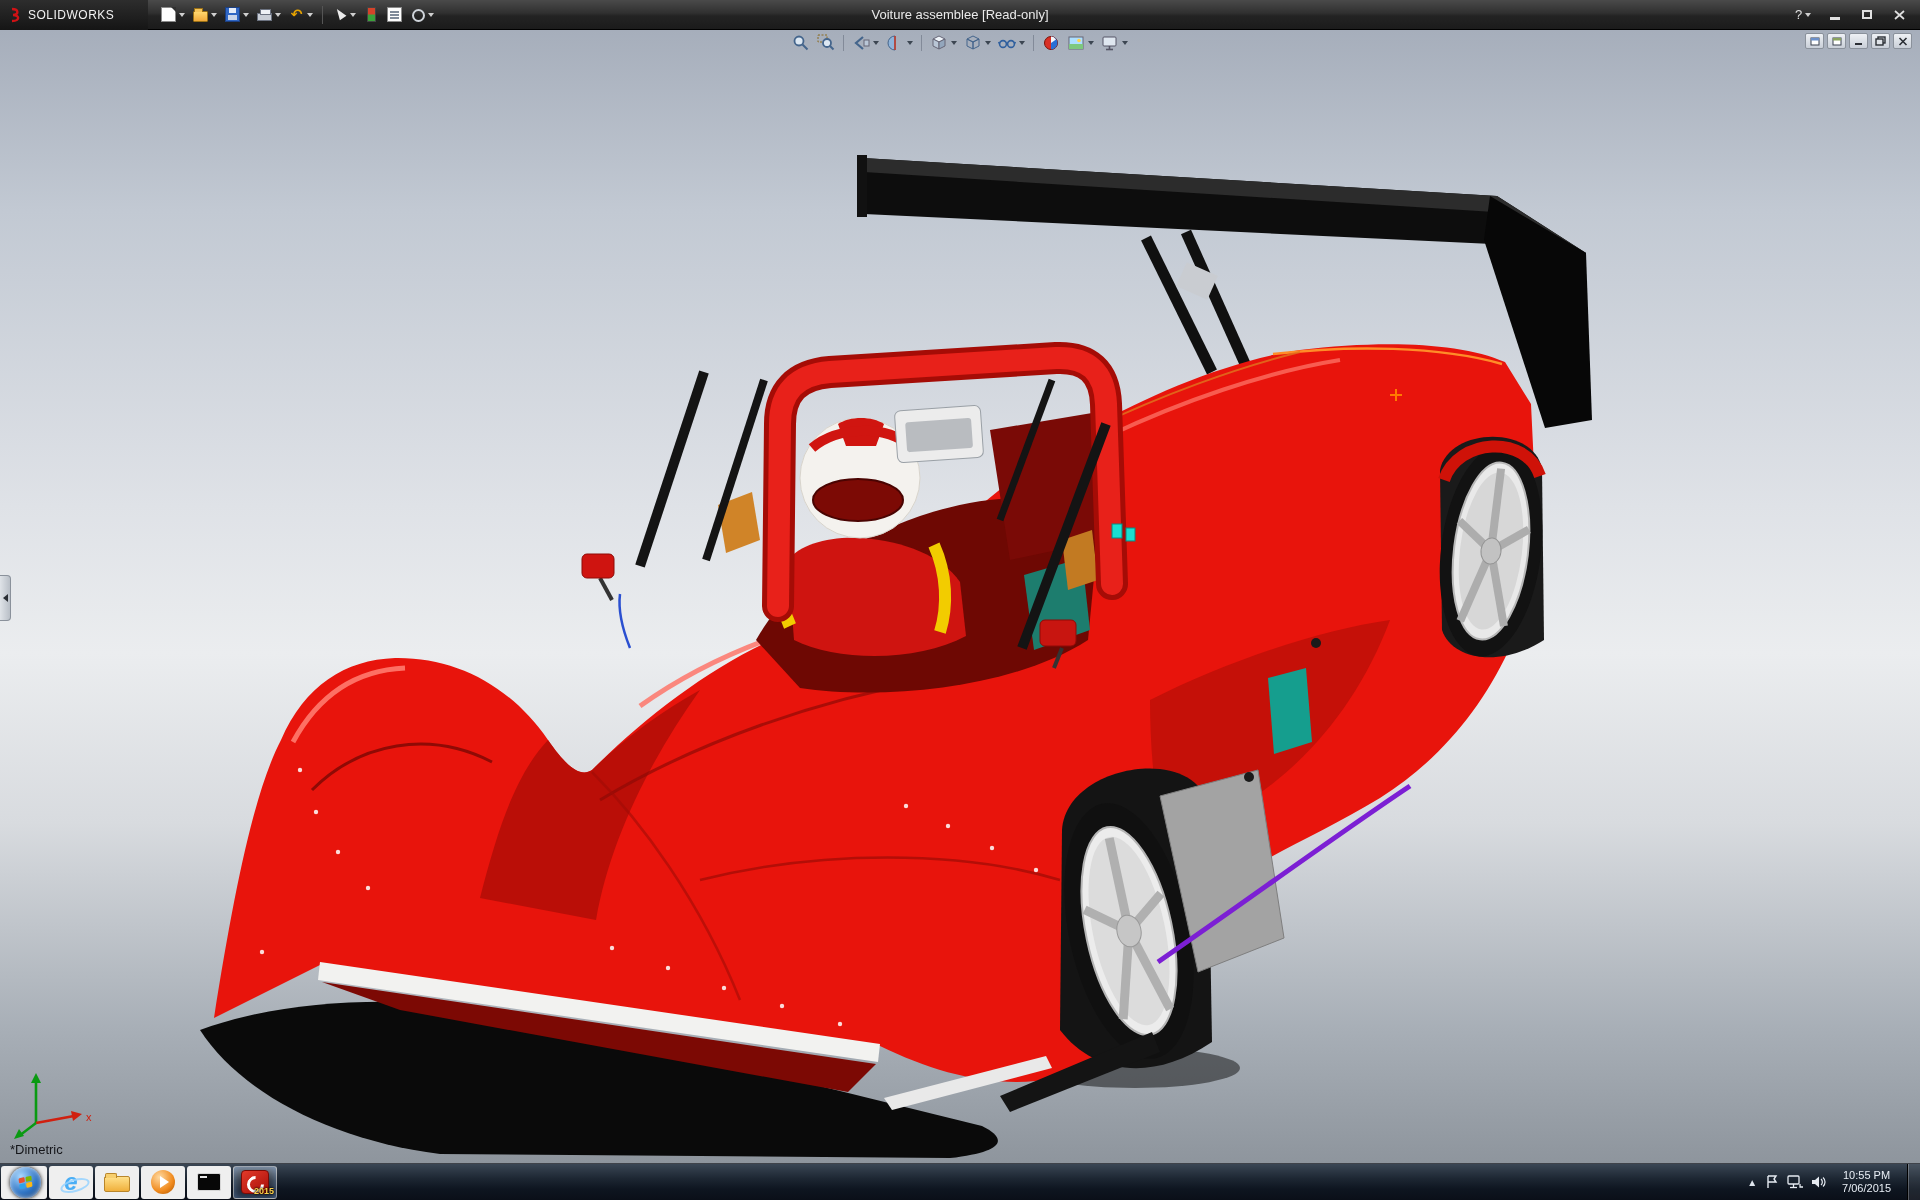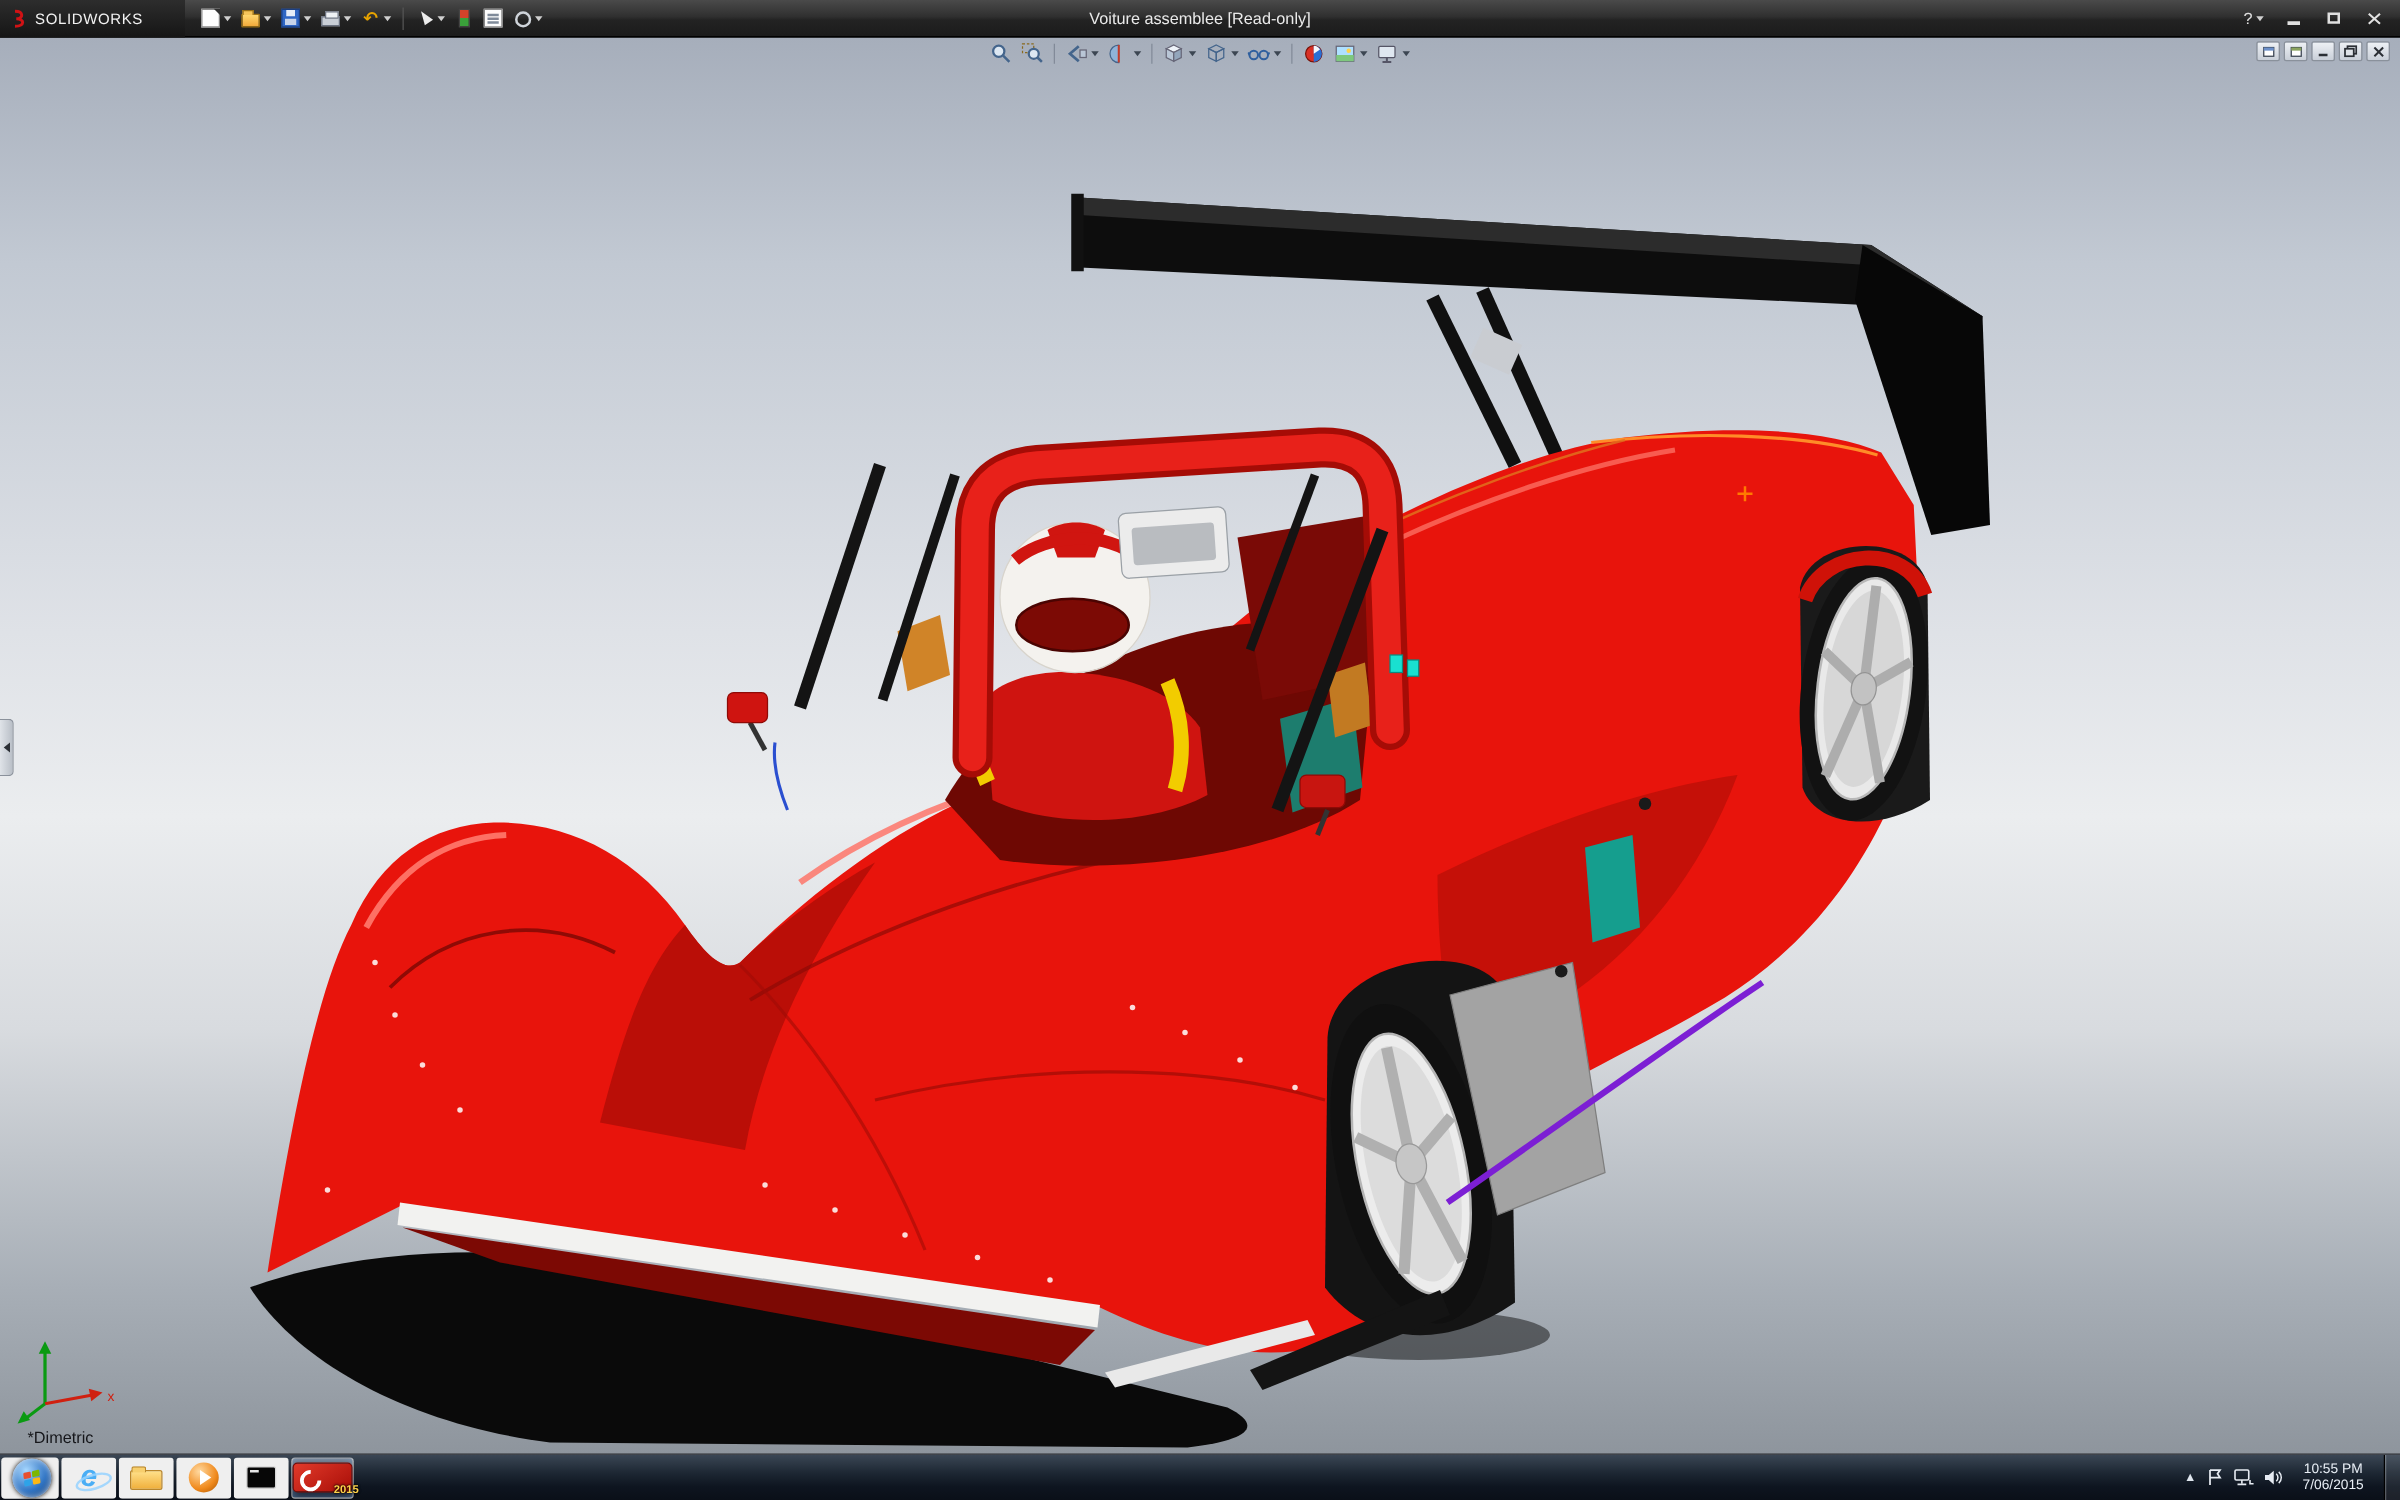--- a/index.html
+++ b/index.html
@@ -53,21 +53,21 @@
   
   .doc-controls { position:absolute; top:3px; right:8px; display:flex; gap:3px; z-index:5; }
   .dc { width:19px; height:16px; background:linear-gradient(180deg,#eef1f5,#c9cfd8); border:1px solid #8a919b; border-radius:2px;
     display:flex; align-items:center; justify-content:center; }
 
   
   .fm-handle { position:absolute; left:0; top:545px; width:11px; height:46px; background:linear-gradient(90deg,#dfe3e8,#b9bfc7);
     border:1px solid #8a919b; border-left:none; border-radius:0 4px 4px 0; display:flex; align-items:center; justify-content:center; z-index:5; }
   .fm-handle span { width:0; height:0; border-top:4px solid transparent; border-bottom:4px solid transparent; border-right:5px solid #2b2f35; }
 
-  .view-label { position:absolute; left:22px; bottom:6px; font-size:13px; color:#15161a; z-index:5; }
+  .view-label { position:absolute; left:10px; bottom:6px; font-size:13px; color:#15161a; z-index:5; }
   .triad { position:absolute; left:10px; bottom:24px; z-index:5; }
 
   
   .taskbar { position:absolute; bottom:0; left:0; right:0; height:37px; z-index:30;
     background:linear-gradient(180deg,#3a4654 0%,#1d2733 40%,#0e1520 70%,#0a0f18 100%);
     border-top:1px solid rgba(255,255,255,.22); display:flex; align-items:center; }
   .tb-btn { height:33px; min-width:44px; display:flex; align-items:center; justify-content:center; margin:0 1px; border-radius:3px; border:1px solid transparent; position:relative; }
   .tb-btn.active { background:linear-gradient(180deg,rgba(255,255,255,.32),rgba(255,255,255,.12) 45%,rgba(130,180,255,.10));
     border:1px solid rgba(255,255,255,.5); box-shadow:inset 0 0 8px rgba(140,190,255,.45); }
   .orb { width:31px; height:31px; border-radius:50%; margin:0 6px 0 8px;
@@ -78,21 +78,21 @@
   .flag i:nth-child(1){background:#e8502f;} .flag i:nth-child(2){background:#7db700;}
   .flag i:nth-child(3){background:#2ea3e8;} .flag i:nth-child(4){background:#fdb813;}
   .ie { color:#4aaef5; font-style:italic; font-weight:bold; font-size:24px; position:relative; line-height:24px; }
   .ie::after { content:""; position:absolute; left:-4px; top:9px; width:26px; height:9px; border:2px solid rgba(150,210,255,.85); border-radius:50%; transform:rotate(-16deg); }
   .folder { width:26px; height:16px; background:linear-gradient(180deg,#ffe08a,#f0b03c); border:1px solid #b9862b; border-radius:2px; position:relative; margin-top:4px; }
   .folder::before { content:""; position:absolute; top:-4px; left:0; width:10px; height:4px; background:#f7cf6e; border:1px solid #b9862b; border-bottom:none; border-radius:2px 2px 0 0; }
   .media { width:24px; height:24px; border-radius:50%; background:radial-gradient(circle at 35% 30%, #ffd9a0, #f08a1d 60%, #a85200 100%); position:relative; }
   .media::after { content:""; position:absolute; left:9px; top:6px; border-left:9px solid #fff; border-top:6px solid transparent; border-bottom:6px solid transparent; }
   .cmd { width:24px; height:18px; background:#070707; border:1px solid #d6d6d6; border-radius:2px; position:relative; }
   .cmd::before { content:""; position:absolute; left:2px; top:2px; width:7px; height:2px; background:#e8e8e8; }
-  .swi { width:48px; height:24px; border-radius:4px; background:linear-gradient(145deg,#e23a2a,#a80e08); border:1px solid #7a0a05; position:relative;text-align:center; }
+  .swi { width:28px; height:24px; border-radius:4px; background:linear-gradient(145deg,#e23a2a,#a80e08); border:1px solid #7a0a05; position:relative;text-align:center; }
   .swi::before { content:""; position:absolute; left:5px; top:5px; width:11px; height:11px; border:3px solid #fff; border-right-color:transparent; border-radius:50%; transform:rotate(-45deg); }
   .sw-badge { position:absolute; right:-6px; bottom:-3px; color:#ffd24a; font-size:9px; font-weight:bold; text-shadow:0 0 2px #000,0 0 2px #000; }
   .tray { margin-left:auto; display:flex; align-items:center; gap:8px; padding-right:0; height:100%; }
   .tray-up { color:#dfe6ee; font-size:10px; }
   .clock { color:#e8eef5; font-size:11px; line-height:13px; text-align:center; padding:0 8px; }
   .show-desktop { width:13px; height:100%; background:rgba(255,255,255,.08); border-left:1px solid #000; box-shadow:inset 1px 0 0 rgba(255,255,255,.25); }
 </style>
 </head>
 <body>
 

